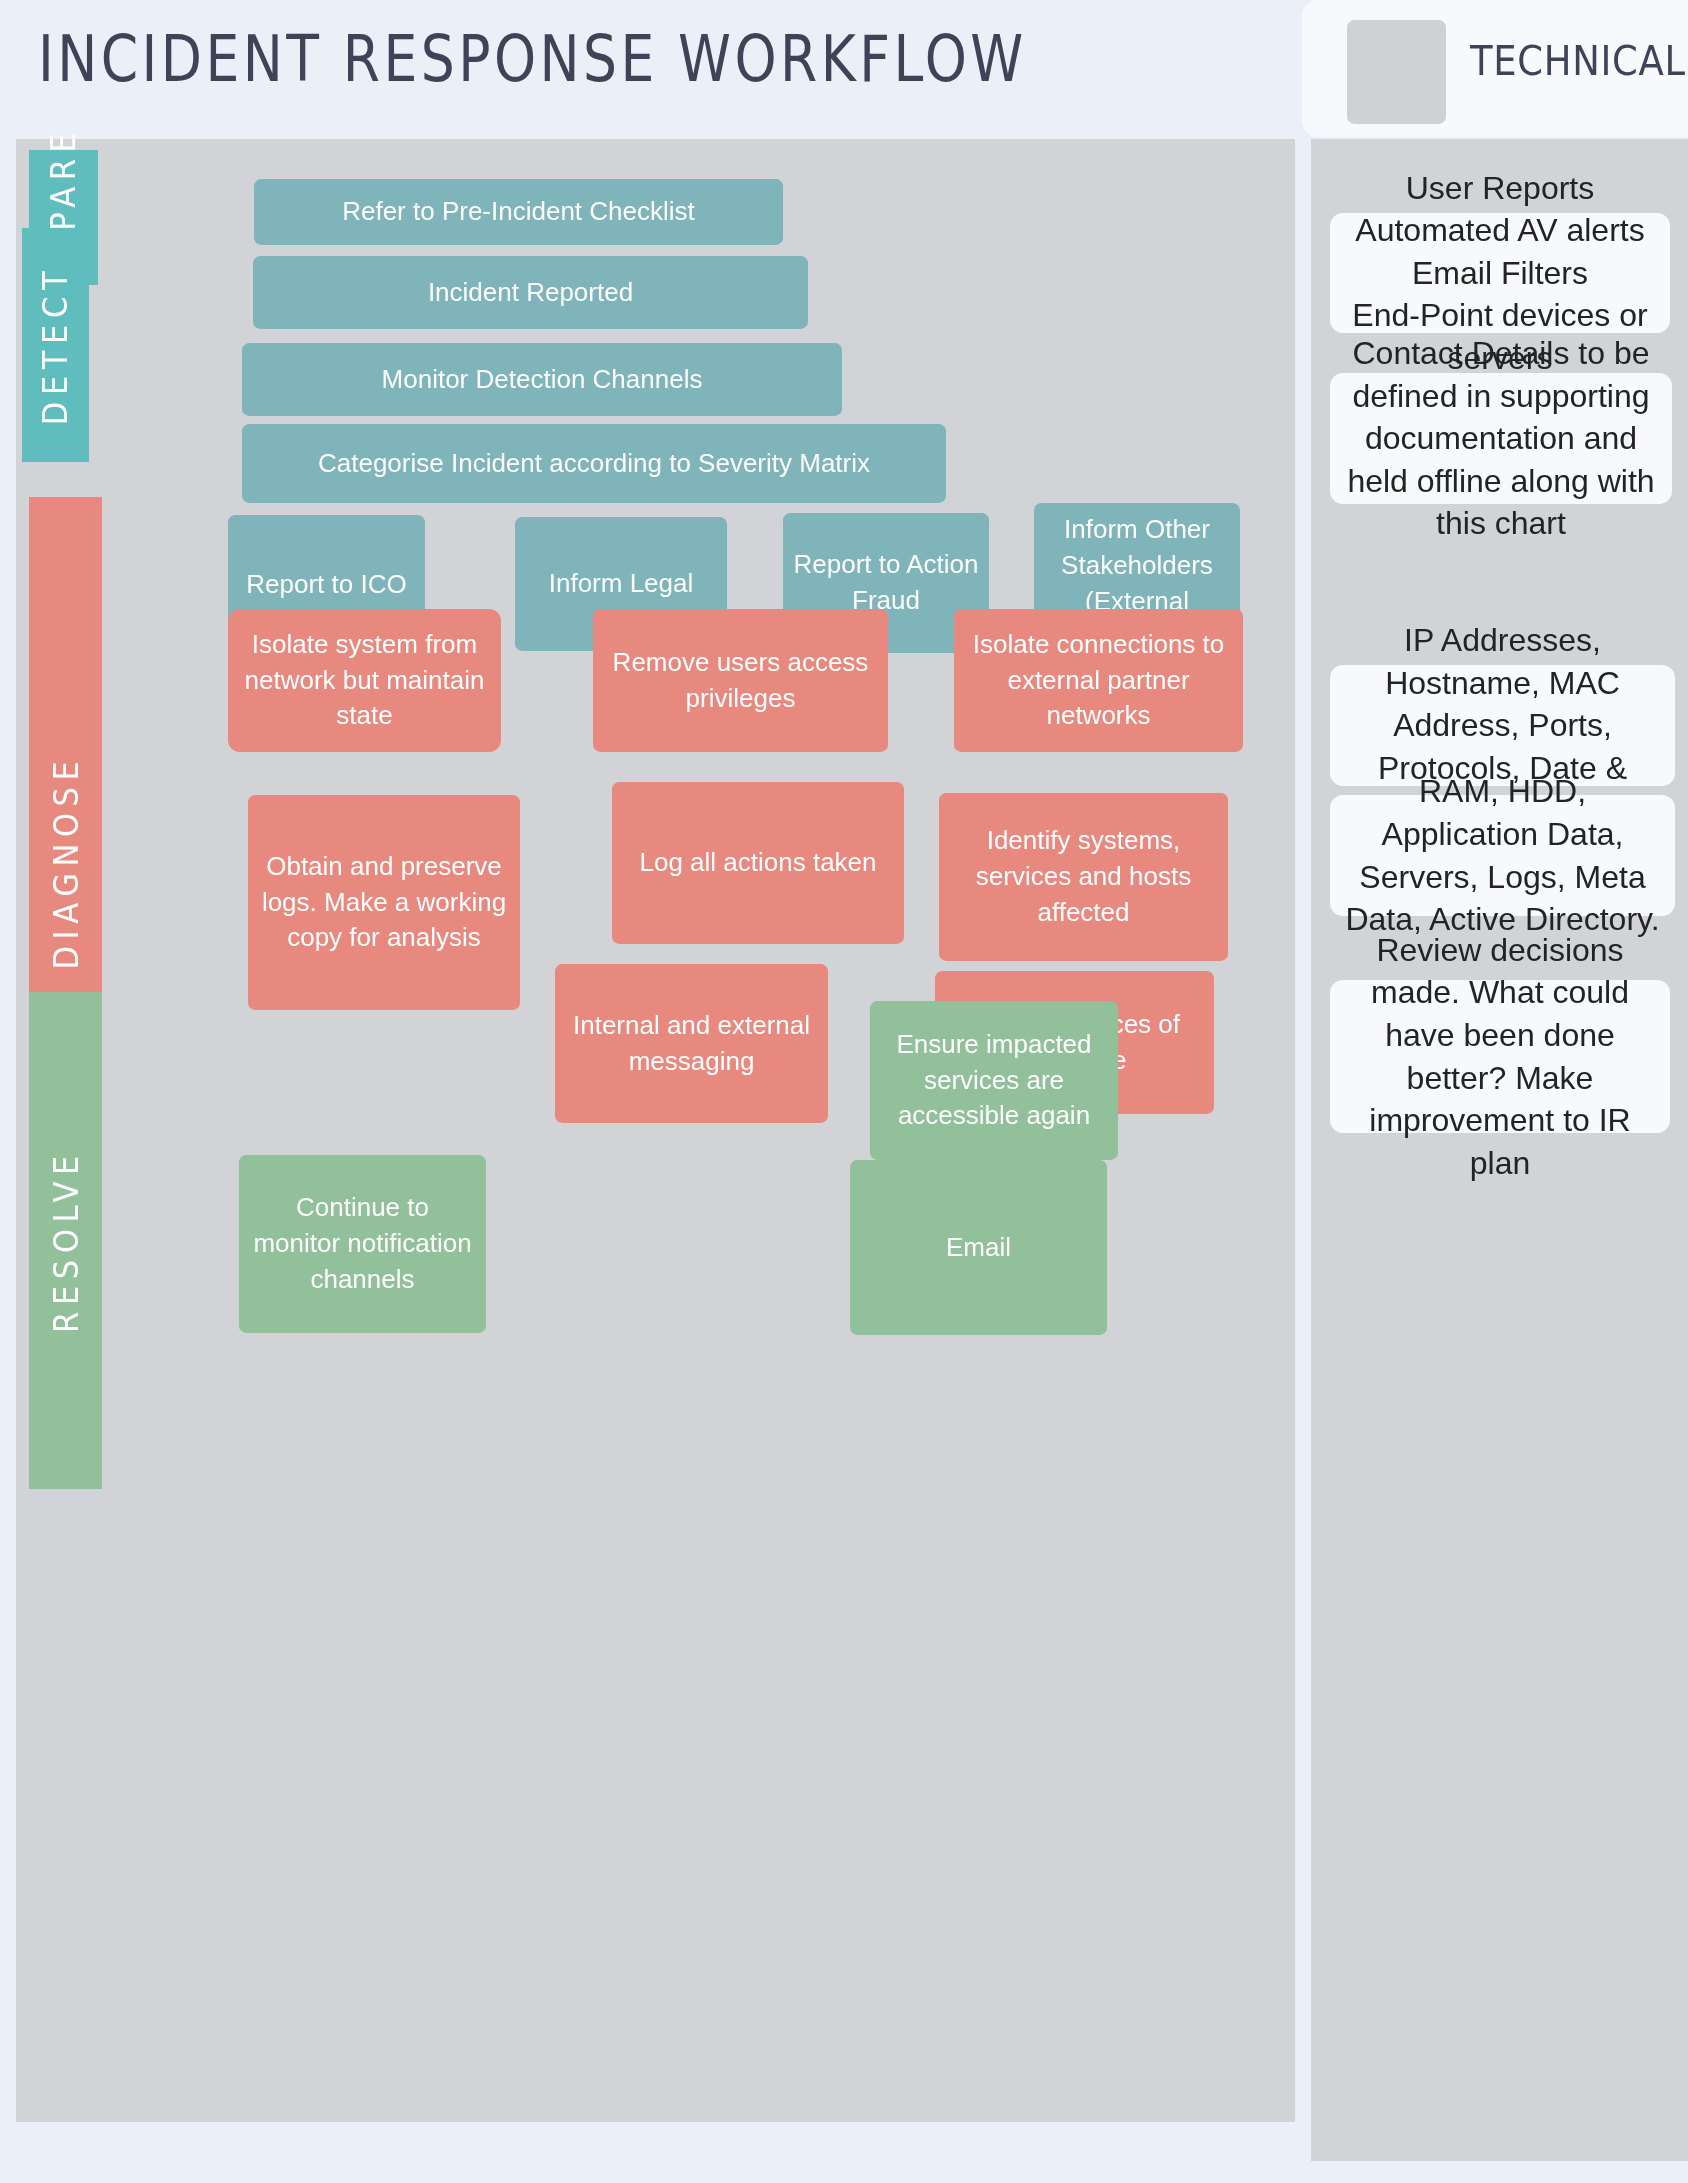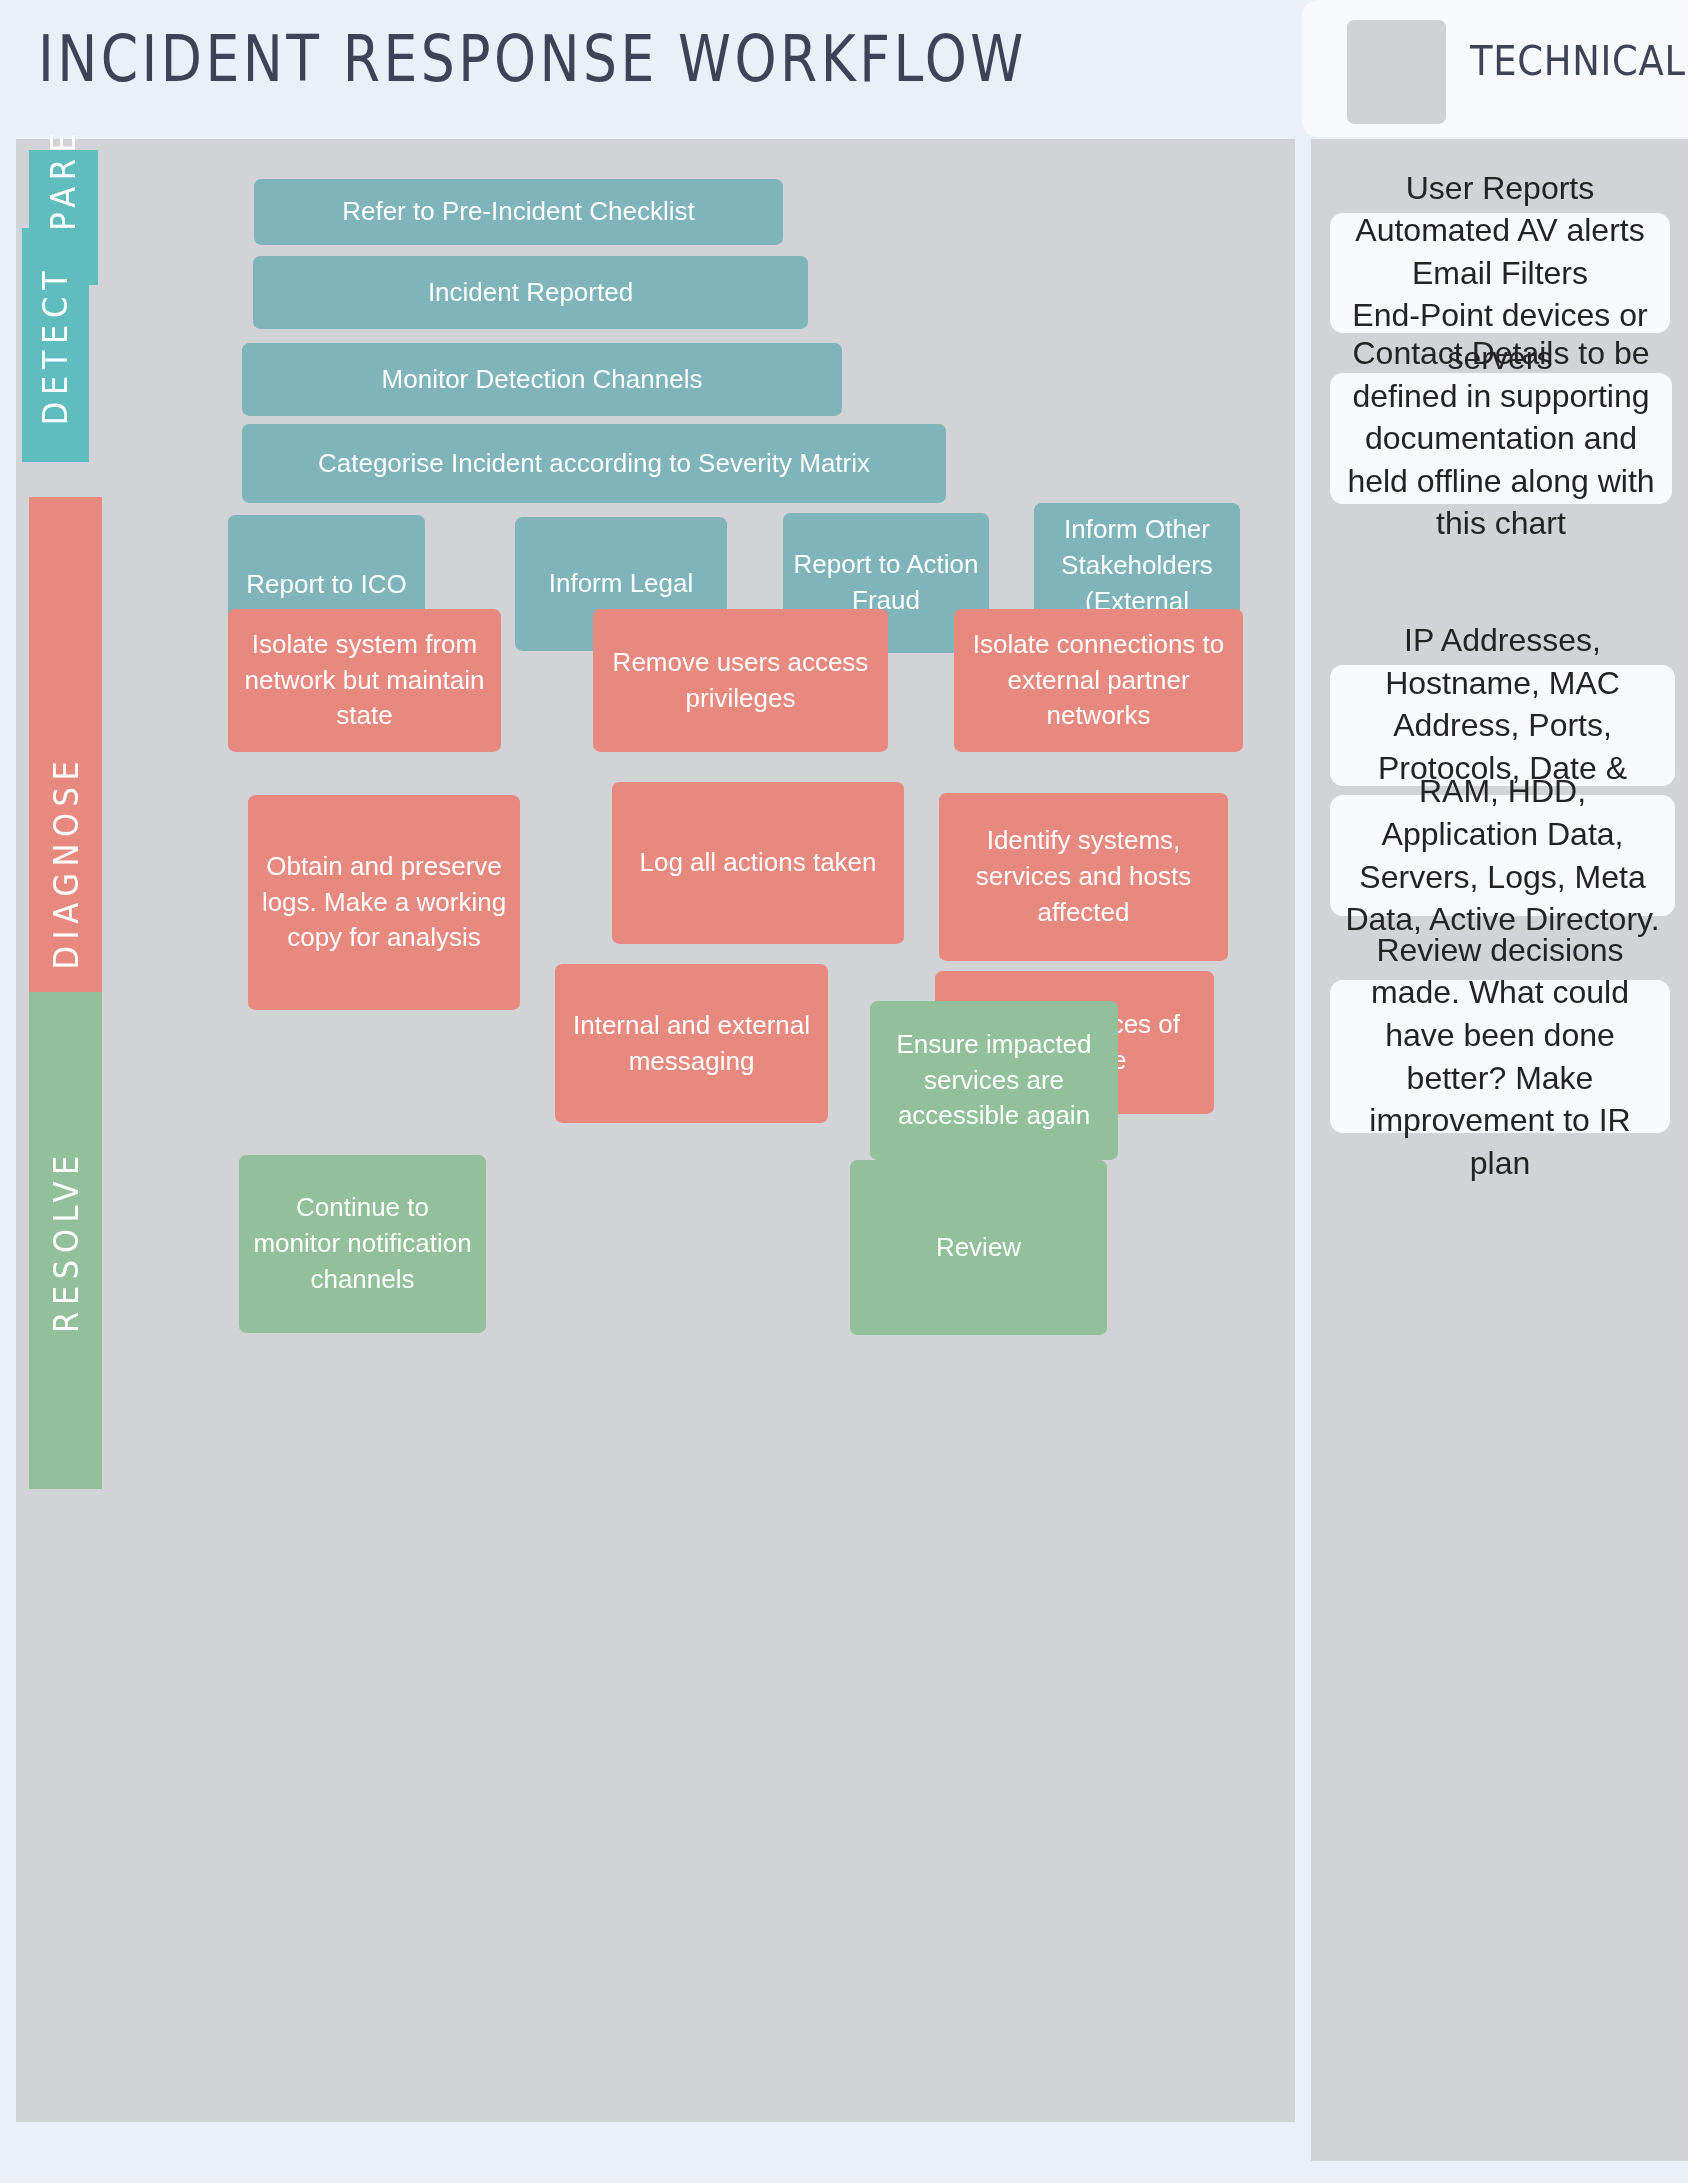--- a/index.html
+++ b/index.html
@@ -180,42 +180,42 @@
 
     <div class="box teal" style="left:212px; top:376px; width:197px; height:140px;">Report to ICO</div>
 
     <div class="box teal" style="left:499px; top:378px; width:212px; height:134px;">Inform Legal</div>
 
     <div class="box teal" style="left:767px; top:374px; width:206px; height:140px;">Report to Action Fraud</div>
 
     <div class="box teal" style="left:1018px; top:364px; width:206px; height:162px;">Inform Other Stakeholders (External Support)</div>
 
 
-    <div class="box coral" style="left:212px; top:470px; width:273px; height:143px;">Isolate system from network but maintain state</div>
+    <div class="box coral" style="left:212px; top:470px; width:273px; height:143px;border-radius:12px;">Isolate system from network but maintain state</div>
 
     <div class="box coral" style="left:577px; top:470px; width:295px; height:143px;">Remove users access privileges</div>
 
     <div class="box coral" style="left:938px; top:470px; width:289px; height:143px;">Isolate connections to external partner networks</div>
 
     <div class="box coral" style="left:232px; top:656px; width:272px; height:215px;">Obtain and preserve logs. Make a working copy for analysis</div>
 
     <div class="box coral" style="left:596px; top:643px; width:292px; height:162px;">Log all actions taken</div>
 
     <div class="box coral" style="left:923px; top:654px; width:289px; height:168px;">Identify systems, services and hosts affected</div>
 
     <div class="box coral" style="left:539px; top:825px; width:273px; height:159px;">Internal and external messaging</div>
 
     <div class="box coral" style="left:919px; top:832px; width:279px; height:143px;">Identify sources of evidence</div>
 
 
     <div class="box green" style="left:854px; top:862px; width:248px; height:159px;">Ensure impacted services are accessible again</div>
 
     <div class="box green" style="left:223px; top:1016px; width:247px; height:178px;">Continue to monitor notification channels</div>
 
-    <div class="box green" style="left:834px; top:1021px; width:257px; height:175px;">Review</div>
+    <div class="box green" style="left:834px; top:1021px; width:257px; height:175px;">Email</div>
 
   </div>
 
   <div id="sidebar">
 
     <div class="note" style="left:19px; top:74px; width:340px; height:120px;">User Reports
 Automated AV alerts
 Email Filters
 End-Point devices or servers</div>
 

